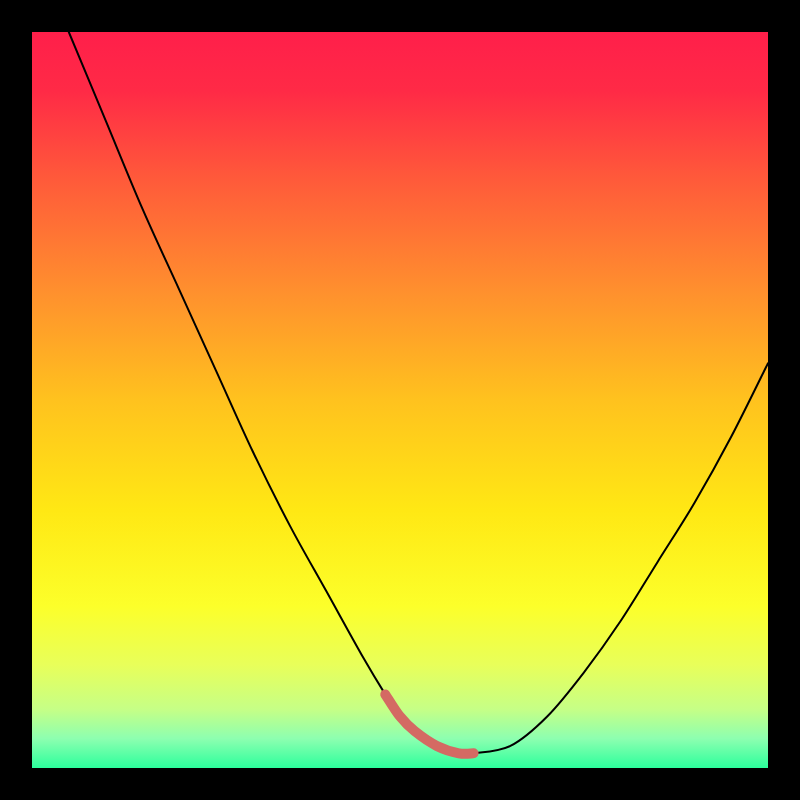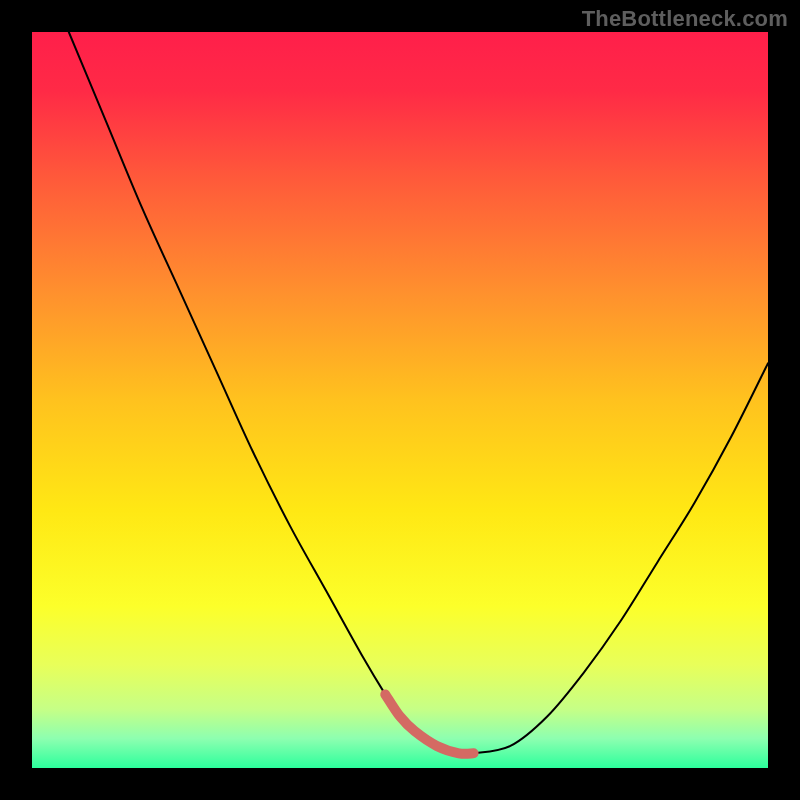--- a/index.html
+++ b/index.html
@@ -60,15 +60,14 @@
             <stop offset="96%" stop-color="#8dffb0"></stop>
             <stop offset="100%" stop-color="#2cff9c"></stop>
           </linearGradient>
       </defs>
       <rect x="0" y="0" width="736" height="736" fill="url(#bg-grad)"></rect>
       <path id="curve-path" fill="none" stroke-width="2" stroke-linecap="round" d="M 36.800000000000004 0 C 42.93333333333334 14.720000000000008 61.33333333333334 58.88000000000005 73.60000000000001 88.32000000000005 C 85.86666666666667 117.76000000000005 98.13333333333333 148.42666666666668 110.39999999999999 176.64 C 122.66666666666666 204.8533333333333 134.93333333333334 230.61333333333332 147.20000000000002 257.59999999999997 C 159.4666666666667 284.58666666666664 171.73333333333335 311.57333333333327 184 338.55999999999995 C 196.26666666666665 365.5466666666666 208.53333333333333 393.76 220.79999999999998 419.52 C 233.06666666666663 445.28 245.3333333333333 469.81333333333333 257.59999999999997 493.12 C 269.8666666666666 516.4266666666667 282.1333333333334 537.28 294.40000000000003 559.36 C 306.6666666666667 581.44 321.38666666666666 608.4266666666667 331.2 625.6 C 341.0133333333333 642.7733333333333 347.14666666666665 652.5866666666666 353.28 662.4 C 359.4133333333333 672.2133333333334 363.0933333333333 678.3466666666667 368 684.48 C 372.9066666666667 690.6133333333333 376.5866666666667 694.2933333333334 382.72 699.2 C 388.85333333333335 704.1066666666667 397.44 710.24 404.8 713.92 C 412.16 717.5999999999999 420.74666666666667 720.0533333333333 426.88 721.28 C 433.0133333333333 722.5066666666667 433.0133333333333 722.5066666666667 441.59999999999997 721.28 C 450.1866666666666 720.0533333333333 466.1333333333334 720.0533333333333 478.40000000000003 713.92 C 490.6666666666667 707.7866666666666 502.9333333333333 696.7466666666667 515.1999999999999 684.48 C 527.4666666666666 672.2133333333334 539.7333333333333 656.2666666666667 552 640.3199999999999 C 564.2666666666667 624.3733333333332 576.5333333333334 607.1999999999999 588.8000000000001 588.8 C 601.0666666666667 570.4 613.3333333333334 549.5466666666666 625.6 529.92 C 637.8666666666667 510.2933333333333 650.1333333333333 491.8933333333333 662.4 471.04 C 674.6666666666666 450.1866666666667 686.9333333333333 428.1066666666667 699.1999999999999 404.8 C 711.4666666666666 381.49333333333334 729.8666666666667 343.46666666666664 736 331.2" stroke="#000000"></path>
       <path id="highlight-path" fill="none" stroke-width="10" stroke-linecap="round" stroke-linejoin="round" d="M 353.28 662.4 C 355.7333333333333 666.0799999999999 363.0933333333333 678.3466666666667 368 684.48 C 372.9066666666667 690.6133333333333 376.5866666666667 694.2933333333334 382.72 699.2 C 388.85333333333335 704.1066666666667 397.44 710.24 404.8 713.92 C 412.16 717.5999999999999 420.74666666666667 720.0533333333333 426.88 721.28 C 433.0133333333333 722.5066666666667 439.14666666666665 721.28 441.59999999999997 721.28" stroke="#d46a63"></path>
     </svg>
   </div>
 
-  <div class="watermark">TheBottleneck.com</div>
 
 </div>
 
 </body></html>

